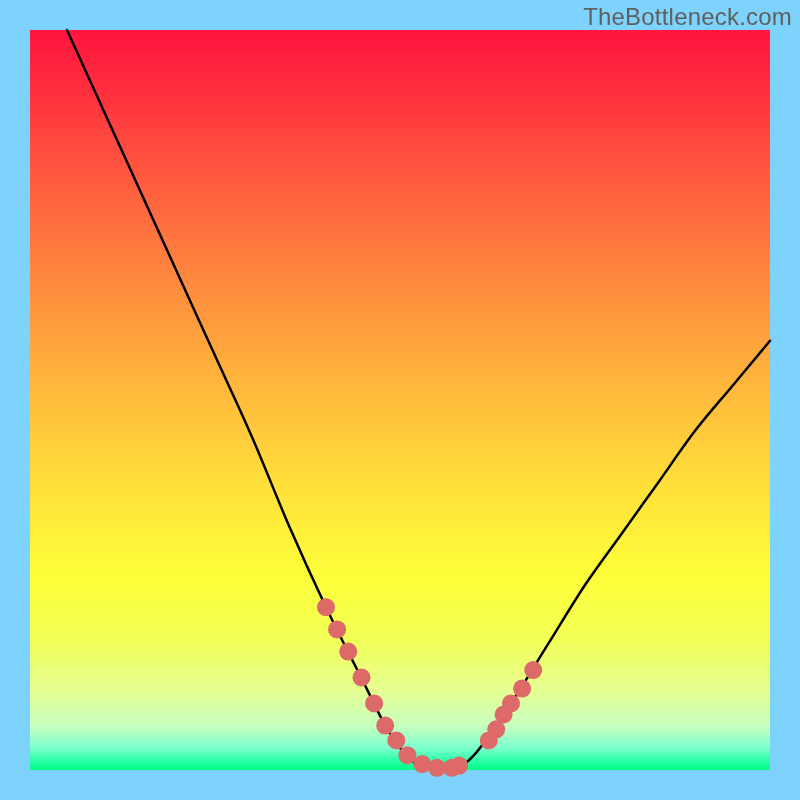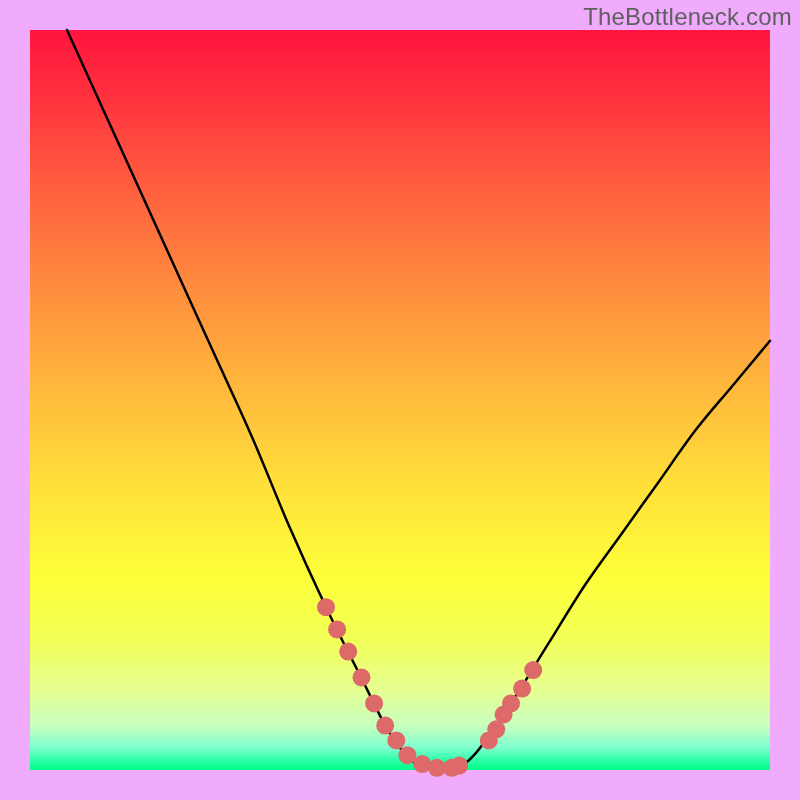--- a/index.html
+++ b/index.html
@@ -10,21 +10,21 @@
     background: #000;
     overflow: hidden;
     font-family: Arial, Helvetica, sans-serif;
   }
   .frame {
     position: absolute;
     left: 0;
     top: 0;
     width: 800px;
     height: 800px;
-    background: #f0abfc;
+    background: #7dd3fc;
   }
   .plot {
     position: absolute;
     left: 30px;
     top: 30px;
     width: 740px;
     height: 740px;
     background: linear-gradient(to bottom,
       #ff153e 0%,
       #ff2e3e 8%,

